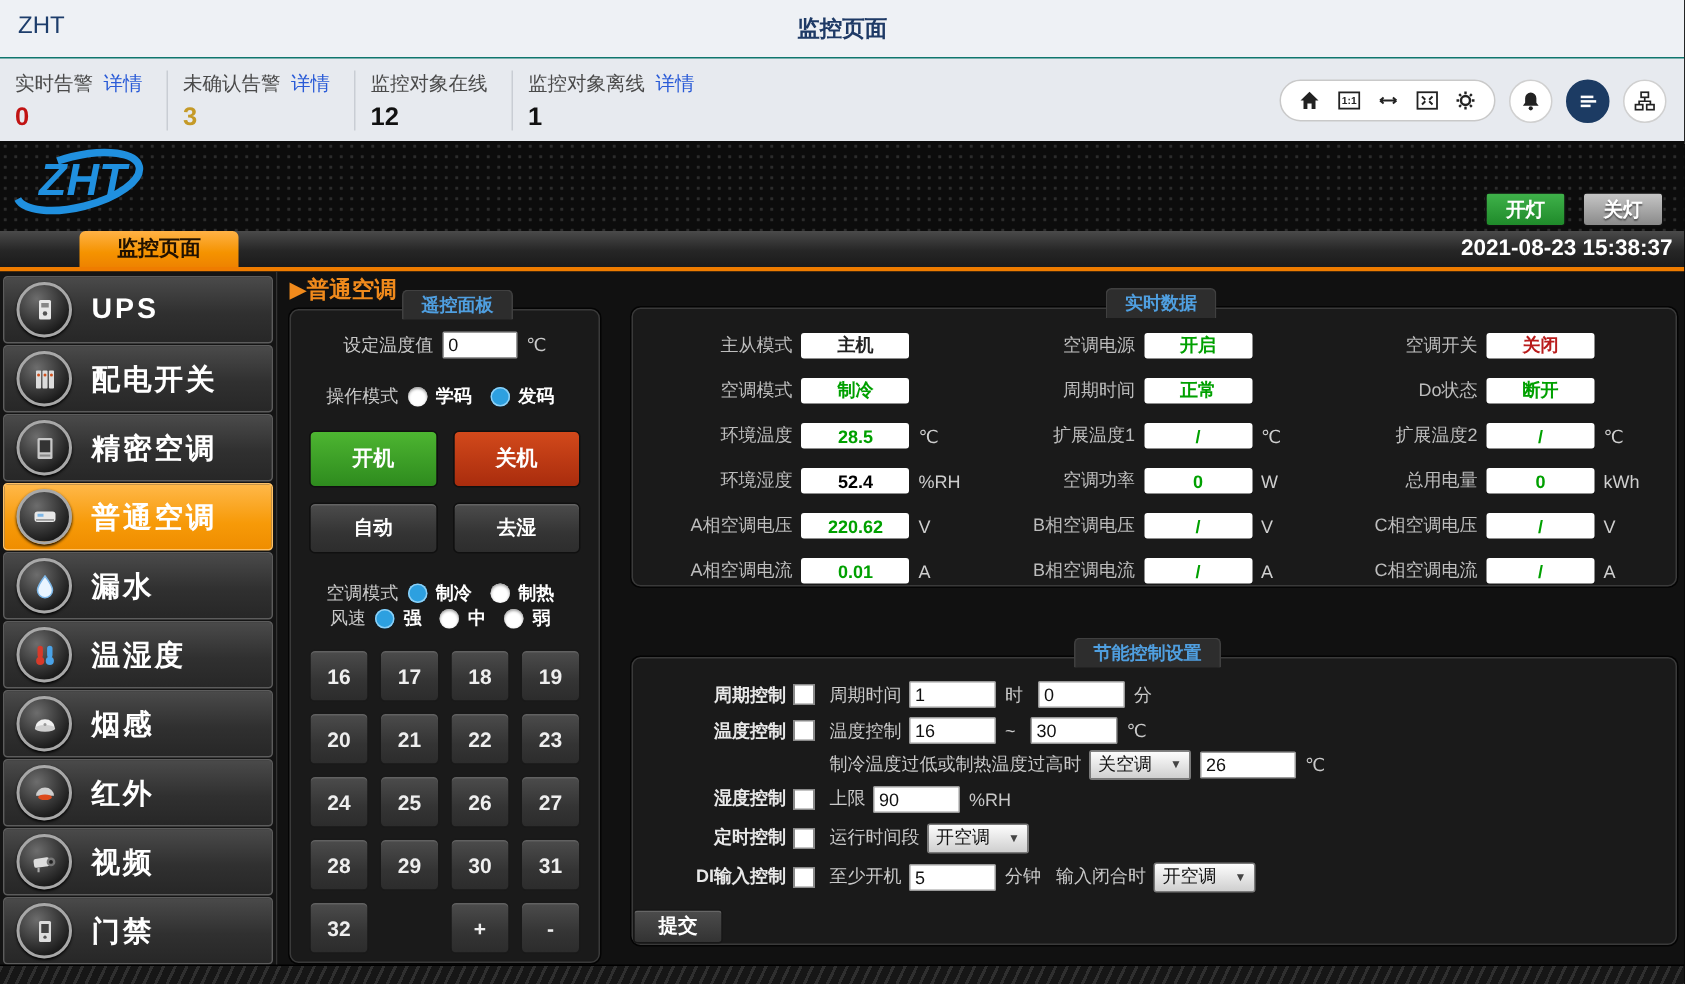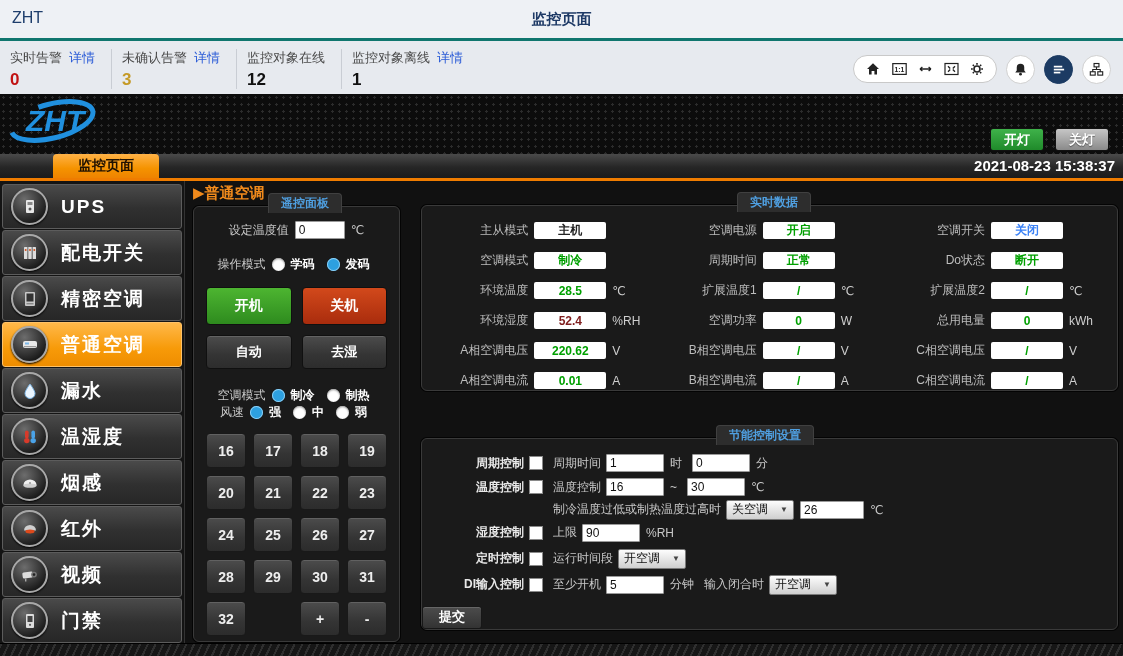--- a/index.html
+++ b/index.html
@@ -4,21 +4,21 @@
 <style>
   html,body{margin:0;padding:0;background:#000;}
   #app{position:relative;width:1123px;height:656px;overflow:hidden;background:#101010;
        font-family:"Liberation Sans","DejaVu Sans",sans-serif;-webkit-font-smoothing:antialiased;}
   
   .topbar{position:absolute;top:0;left:0;right:0;height:38px;background:#eef1f5;}
   .brand{position:absolute;left:12px;top:9px;color:#1d3d6b;font-size:16px;}
   .topbar-title{position:absolute;left:0;right:0;top:10px;text-align:center;color:#1e3a66;font-weight:bold;font-size:15px;}
   
   .statsbar{position:absolute;top:38px;left:0;right:0;height:56px;background:#e7eaef;
-            border-top:3px solid #0f766e;border-bottom:1px solid #cdd2d9;display:flex;align-items:center;}
+            border-top:1px solid #0f766e;border-bottom:1px solid #cdd2d9;display:flex;align-items:center;}
   .stat{padding:0 16px 0 10px;border-right:1px solid #c9cdd4;height:40px;display:flex;flex-direction:column;justify-content:center;}
   .stat.last{border-right:none;}
   .stat-top{font-size:13px;color:#4a4a4a;display:flex;gap:7px;white-space:nowrap;}
   .stat-link{color:#2a5bd7;cursor:pointer;}
   .stat-value{font-size:17px;font-weight:bold;margin-top:3px;}
   .toolbar{margin-left:auto;display:flex;align-items:center;margin-right:12px;}
   .pill{display:flex;align-items:center;background:#fff;border:1px solid #c9c9c9;border-radius:14px;height:26px;padding:0 9px;gap:6px;}
   .tbtn{width:20px;height:18px;display:flex;align-items:center;justify-content:center;cursor:pointer;}
   .circle-btn{width:27px;height:27px;border-radius:50%;background:#fff;border:1px solid #d0d0d0;
               display:flex;align-items:center;justify-content:center;margin-left:9px;cursor:pointer;}
@@ -399,21 +399,21 @@
               <span class="vbox" style="color: rgb(34, 34, 34);">主机</span>
               <span class="rt-unit"></span>
             </div>
           <div class="rt-cell">
               <span class="rt-label">空调电源</span>
               <span class="vbox" style="color: rgb(0, 160, 0);">开启</span>
               <span class="rt-unit"></span>
             </div>
           <div class="rt-cell">
               <span class="rt-label">空调开关</span>
-              <span class="vbox" style="color: #3b82f6;">关闭</span>
+              <span class="vbox" style="color: #b91c1c;">关闭</span>
               <span class="rt-unit"></span>
             </div>
           <div class="rt-cell">
               <span class="rt-label">空调模式</span>
               <span class="vbox" style="color: rgb(0, 160, 0);">制冷</span>
               <span class="rt-unit"></span>
             </div>
           <div class="rt-cell">
               <span class="rt-label">周期时间</span>
               <span class="vbox" style="color: rgb(0, 160, 0);">正常</span>
@@ -434,21 +434,21 @@
               <span class="vbox" style="color: rgb(0, 160, 0);">/</span>
               <span class="rt-unit">℃</span>
             </div>
           <div class="rt-cell">
               <span class="rt-label">扩展温度2</span>
               <span class="vbox" style="color: rgb(0, 160, 0);">/</span>
               <span class="rt-unit">℃</span>
             </div>
           <div class="rt-cell">
               <span class="rt-label">环境湿度</span>
-              <span class="vbox" style="color: #7f1d1d;">52.4</span>
+              <span class="vbox" style="color: #000000;">52.4</span>
               <span class="rt-unit">%RH</span>
             </div>
           <div class="rt-cell">
               <span class="rt-label">空调功率</span>
               <span class="vbox" style="color: rgb(0, 160, 0);">0</span>
               <span class="rt-unit">W</span>
             </div>
           <div class="rt-cell">
               <span class="rt-label">总用电量</span>
               <span class="vbox" style="color: rgb(0, 160, 0);">0</span>

